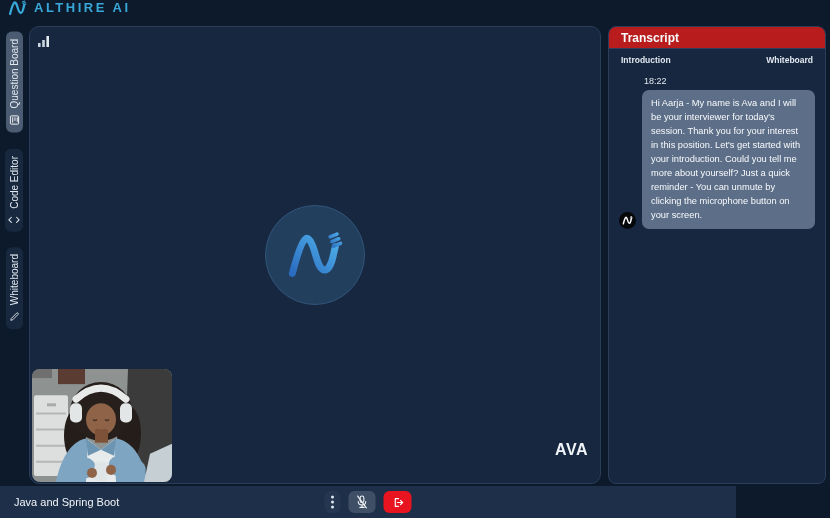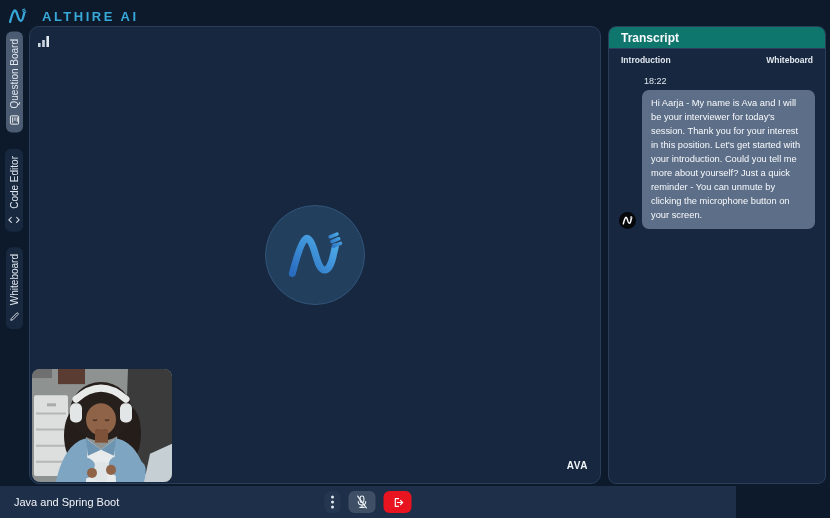--- a/index.html
+++ b/index.html
@@ -2,47 +2,47 @@
 <html><head>
 <meta charset="utf-8">
 <style>
   * { margin:0; padding:0; box-sizing:border-box; }
   html,body { background:#0c1a2c; }
   body { font-family:"Liberation Sans", sans-serif; }
   .app { position:relative; width:830px; height:518px; background:#0c1a2c; overflow:hidden; }
 
   
   .top-bar { position:absolute; left:0; top:0; width:830px; height:24px;
-    display:flex; align-items:flex-end; padding-left:8px; gap:15px; background:#0c1a2c; }
+    display:flex; align-items:flex-start; padding-left:8px; gap:7px; background:#0c1a2c; }
   .brand-text { color:#38a8d8; font-size:13px; font-weight:bold; letter-spacing:2.5px; }
 
   
   .sidebar { position:absolute; left:0; top:24px; width:28px; height:461px;
     display:flex; flex-direction:column; align-items:center; gap:16px; padding-top:8px; }
   .side-tab { writing-mode:vertical-rl; transform:rotate(180deg);
     display:flex; align-items:center; gap:6px; padding:7px 3px; border-radius:6px;
     color:#e2e8f0; font-size:10px; cursor:pointer; background:#18293f; }
   .side-tab.active { background:#4b5b71; }
   .side-tab svg { transform:rotate(180deg); flex:none; }
   .side-tab .tab-label { white-space:nowrap; }
 
   
   .stage { position:absolute; left:29px; top:26px; width:572px; height:458px;
     background:#16273f; border:1px solid #2a3d59; border-radius:10px; }
   .signal { position:absolute; left:8px; top:6px; }
   .center-avatar { position:absolute; left:50%; top:178px; transform:translateX(-50%);
     width:100px; height:100px; border-radius:50%; background:#233f5e;
     border:1px solid #31547a; display:flex; align-items:center; justify-content:center; }
-  .participant-label { position:absolute; right:12px; bottom:12px; color:#f1f5f9;
-    font-size:10px; font-weight:bold; letter-spacing:0.5px; }
+  .participant-label { position:absolute; right:12px; bottom:24px; color:#f1f5f9;
+    font-size:16px; font-weight:bold; letter-spacing:0.5px; }
 
   
   .transcript { position:absolute; left:608px; top:26px; width:218px; height:458px;
     background:#16273f; border:1px solid #2a3d59; border-radius:8px; overflow:hidden; }
-  .transcript-header { height:22px; background:#0f766e; border-bottom:1px solid #2c3f5d;
+  .transcript-header { height:22px; background:#b91c1c; border-bottom:1px solid #2c3f5d;
     display:flex; align-items:center; padding:0 12px; }
   .transcript-title { color:#f8fafc; font-size:12px; font-weight:bold; }
   .phase-row { display:flex; justify-content:space-between; align-items:flex-start;
     padding:6px 12px 4px 12px; }
   .phase { color:#e2e8f0; font-size:8.5px; font-weight:bold; }
   .messages { padding:6px 10px; }
   .msg { display:flex; gap:6px;align-items:flex-end; }
   .msg-avatar { flex:none; width:17px; height:17px; border-radius:50%; background:#05070a;
     display:flex; align-items:center; justify-content:center; margin-top:2px; }
   .msg-body { flex:1; }

